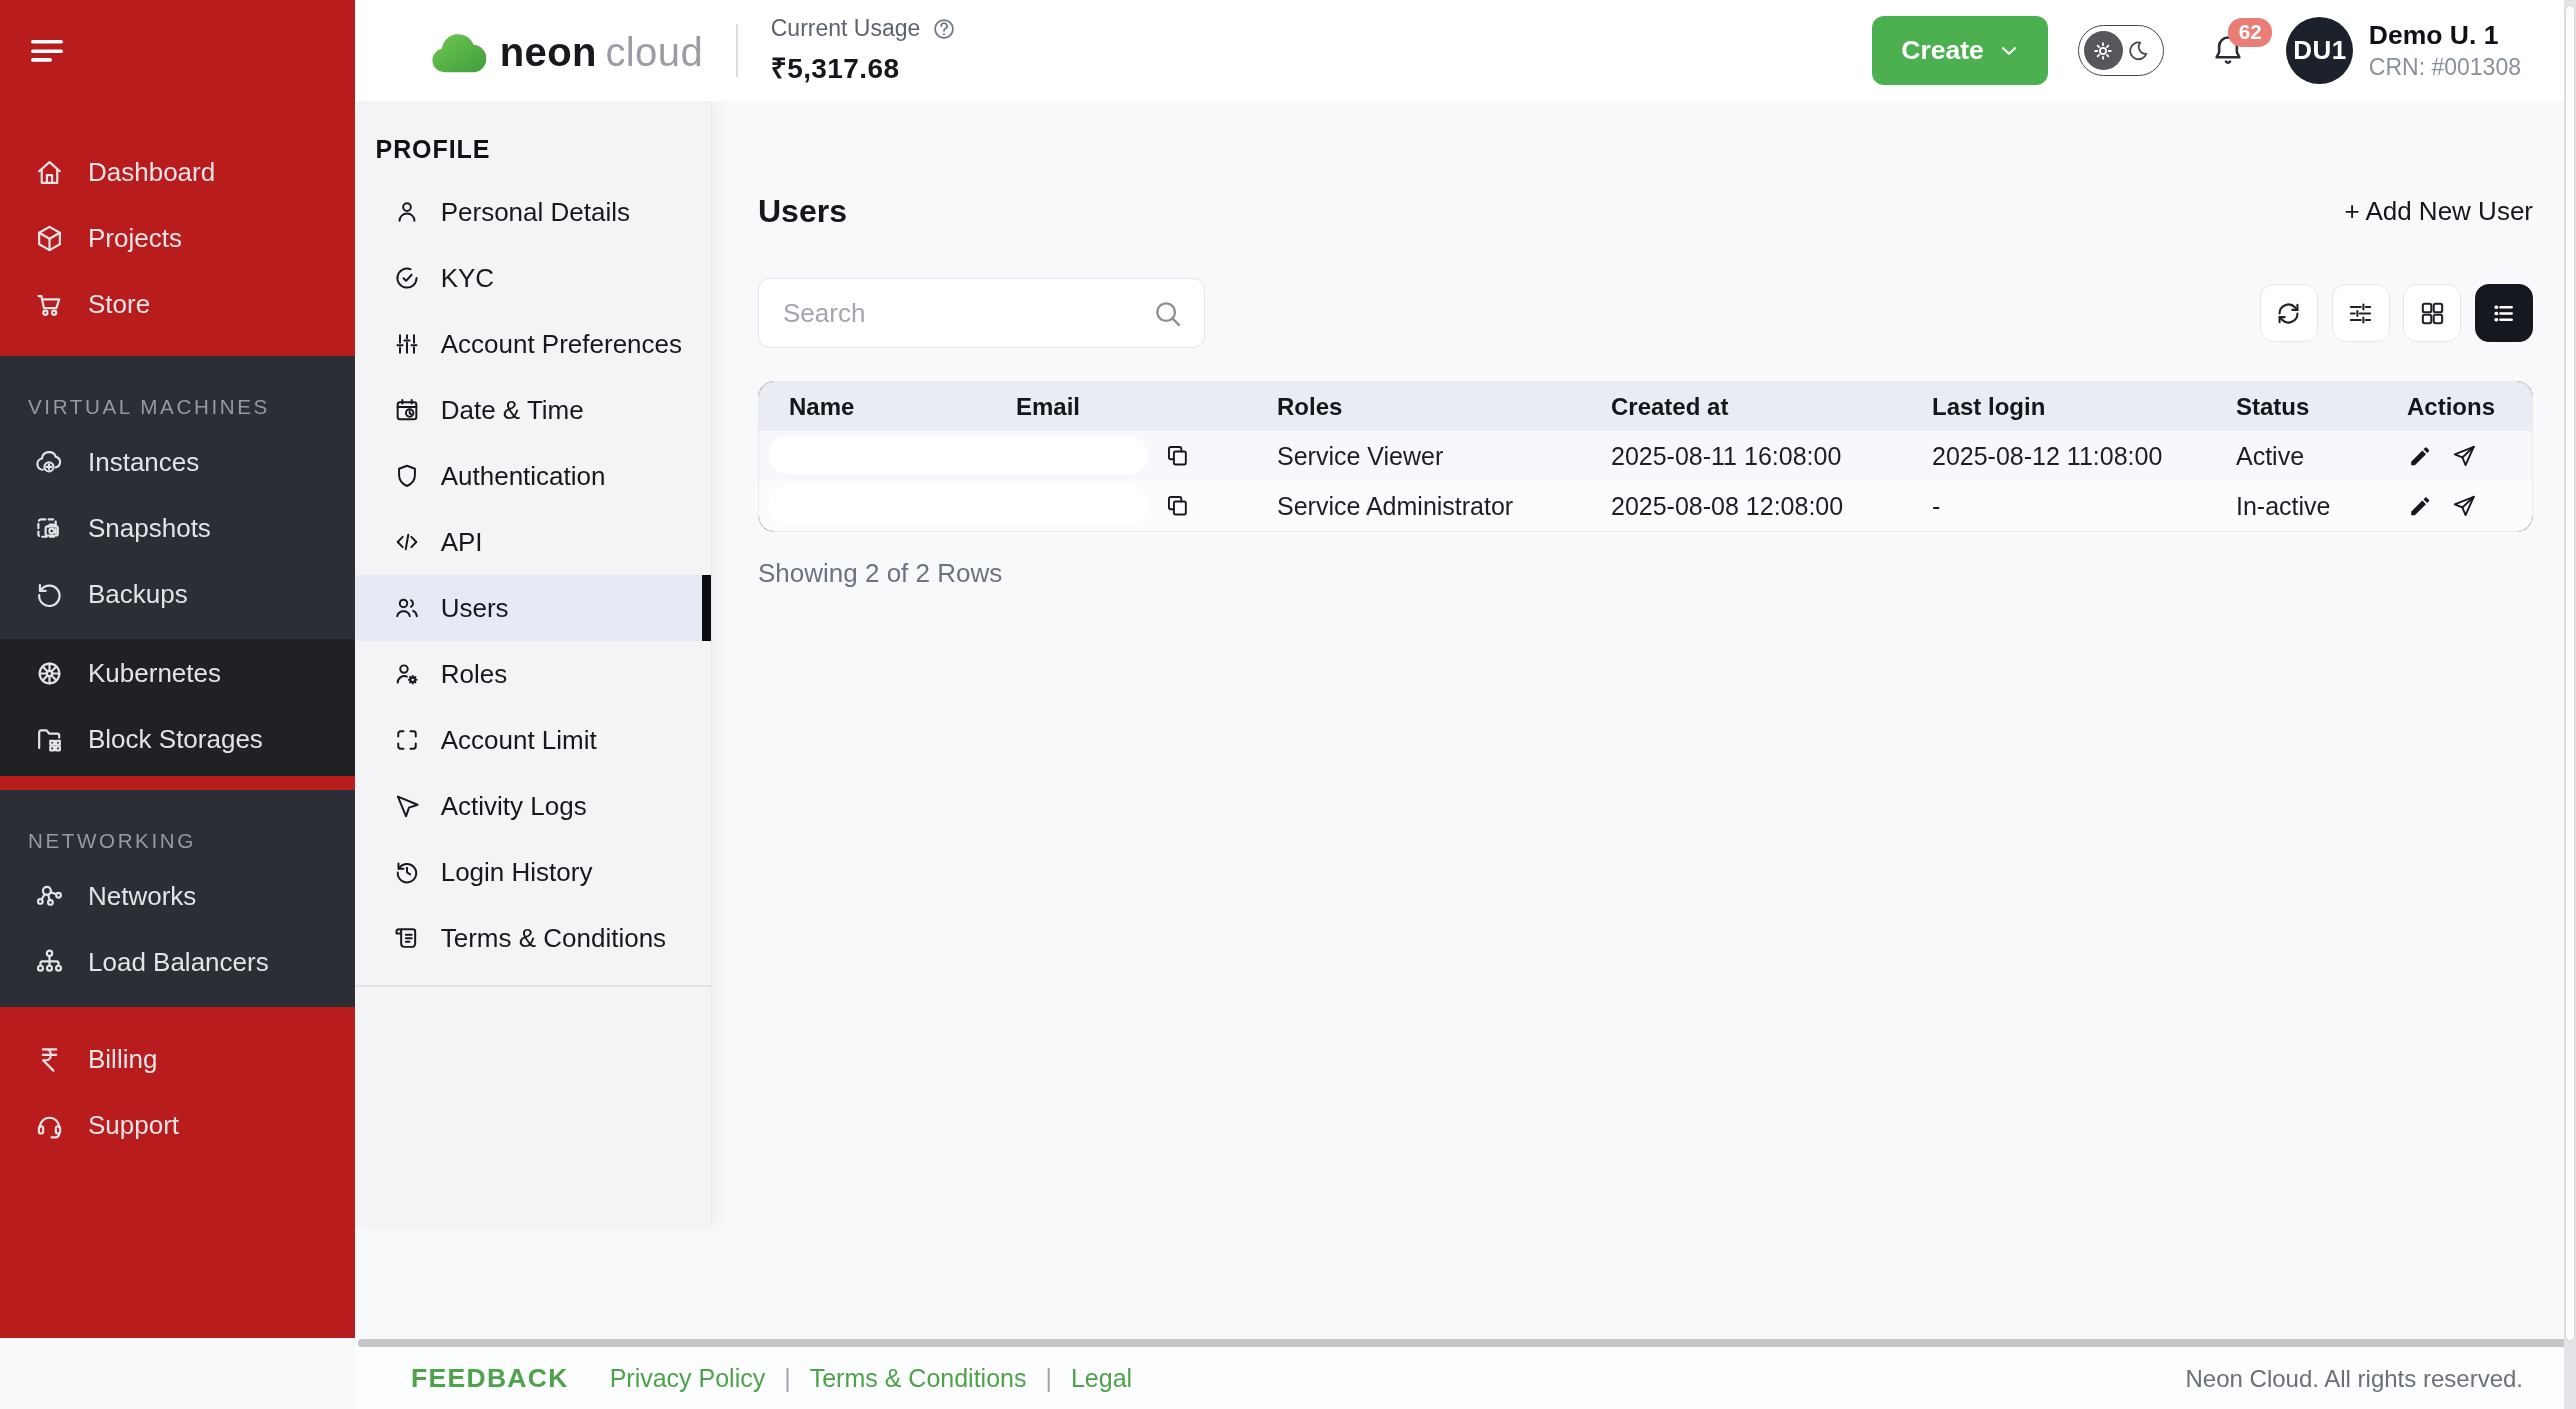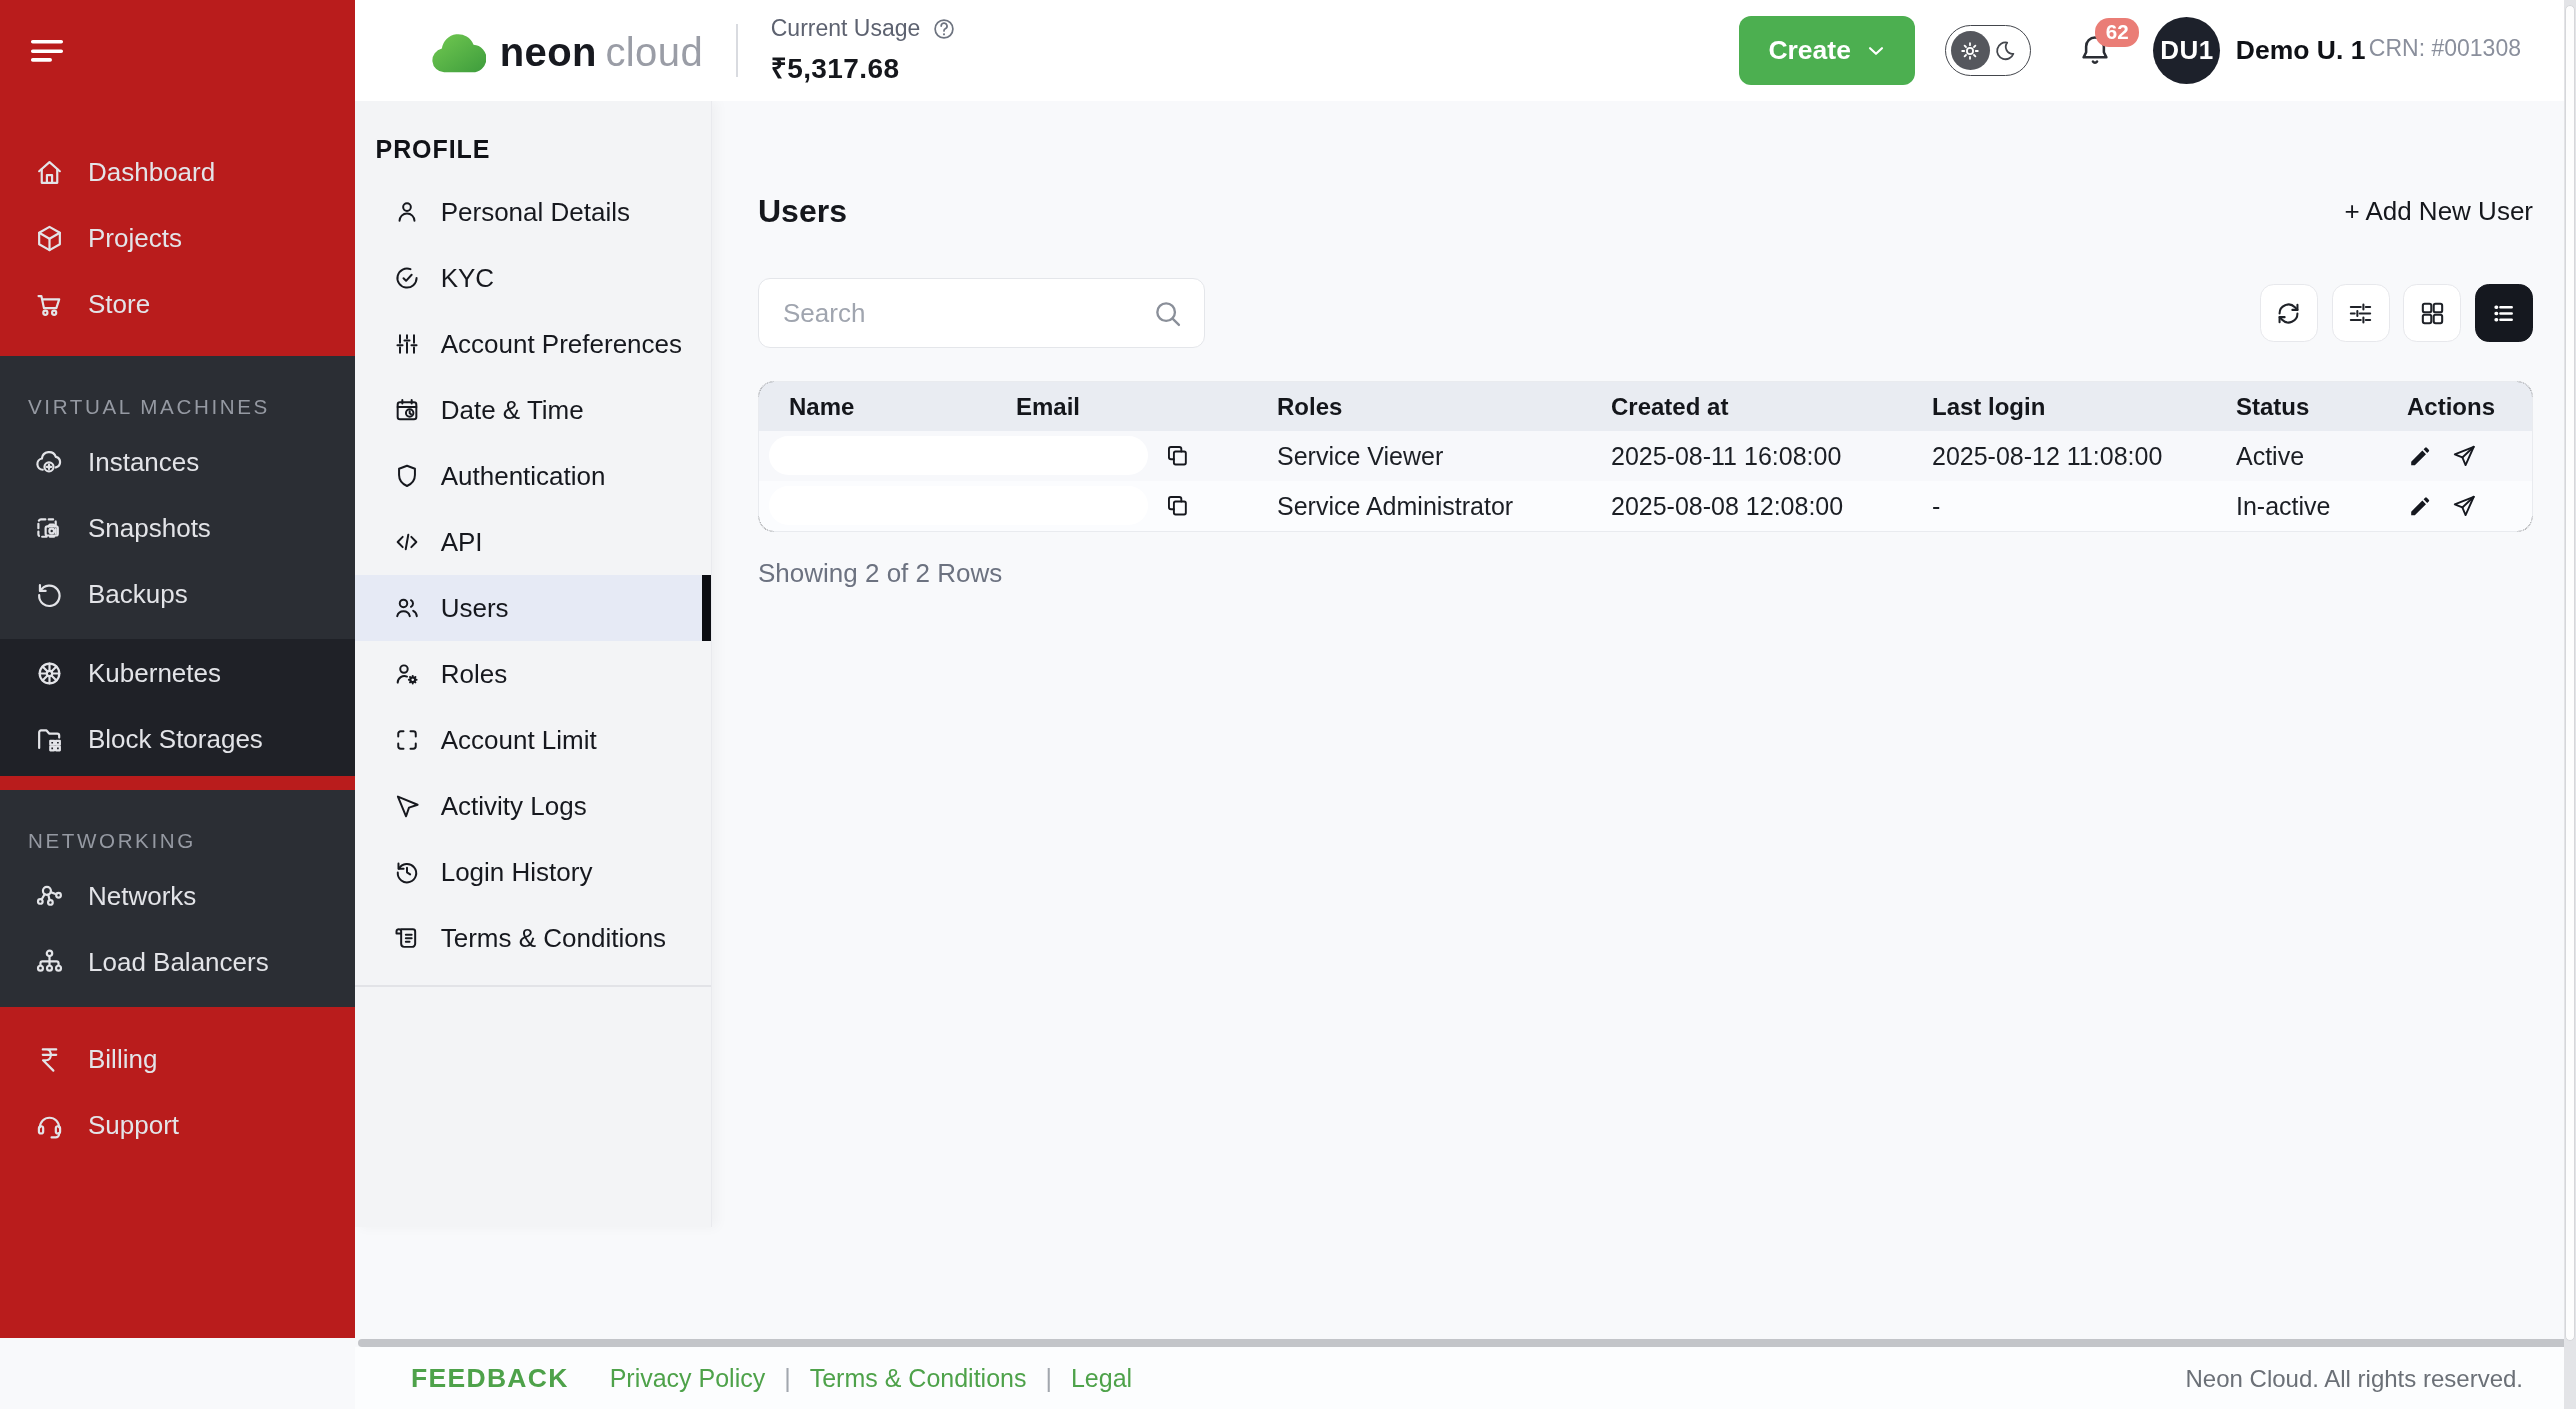--- a/index.html
+++ b/index.html
@@ -35,21 +35,21 @@
   .create-btn { display:flex; align-items:center; justify-content:center; gap:13.7px; width:176px; height:69px; background:#4caf50; border:none; border-radius:12px; color:#fff; font-size:26.5px; font-weight:600; font-family:inherit; cursor:pointer; }
   .create-btn svg { width:22px; height:22px; }
   .theme-toggle { margin-left:30px; width:86px; height:51px; border:1.7px solid #43464c; border-radius:26px; background:#fff; display:flex; align-items:center; padding:0 4.3px; gap:3.4px; cursor:pointer; }
   .sun-knob { width:39px; height:39px; border-radius:50%; background:#55575d; display:flex; align-items:center; justify-content:center; color:#fff; }
   .sun-knob svg { width:24px; height:24px; }
   .moon-side { color:#43464c; } .moon-side svg { width:24px; height:24px; }
   .bell-wrap { position:relative; margin-left:45px; color:#2a2d33; cursor:pointer; }
   .bell-wrap svg { width:38px; height:38px; }
   .badge { position:absolute; top:-13.7px; left:19px; background:#ea7d76; color:#fff; font-size:20.6px; font-weight:600; border-radius:14px; padding:2.6px 10.3px; }
   .avatar { margin-left:39px; width:67px; height:67px; border-radius:50%; background:#1d212b; color:#fff; font-weight:800; font-size:26px; display:flex; align-items:center; justify-content:center; letter-spacing:0.4px; cursor:pointer; }
-  .user-meta { margin-left:15.4px; display:flex; gap:3.4px; }
+  .user-meta { margin-left:15.4px; display:flex; flex-direction:column; gap:3.4px; }
   .user-name { font-size:26.5px; font-weight:800; color:#0f1116; }
   .user-crn { font-size:23px; color:#8a8f9c; }
 
   
   .profile-side { position:absolute; left:355px; top:101px; width:357px; height:1126px; background:#f3f4f6; border-right:0.9px solid #e9eaee; box-shadow:5.1px 0 12px rgba(20,22,30,.04); z-index:3; }
   .profile-title { margin:34px 0 0 20.6px; font-size:25px; font-weight:800; letter-spacing:0.9px; color:#101217; }
   .p-menu { margin-top:15.4px; }
   .p-item { position:relative; display:flex; align-items:center; height:66px; padding-left:38px; gap:19.7px; font-size:26px; color:#16181e; cursor:pointer; }
   .p-item svg { width:28px; height:28px; flex:0 0 auto; }
   .p-item.selected { background:#e6eaf5; }

